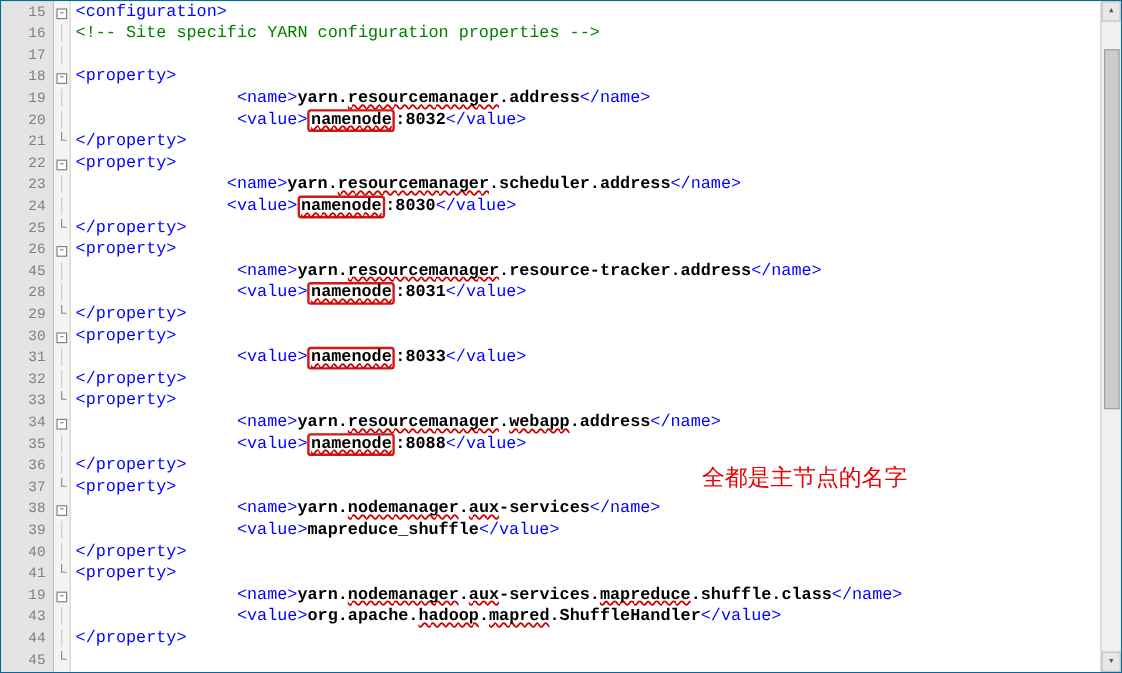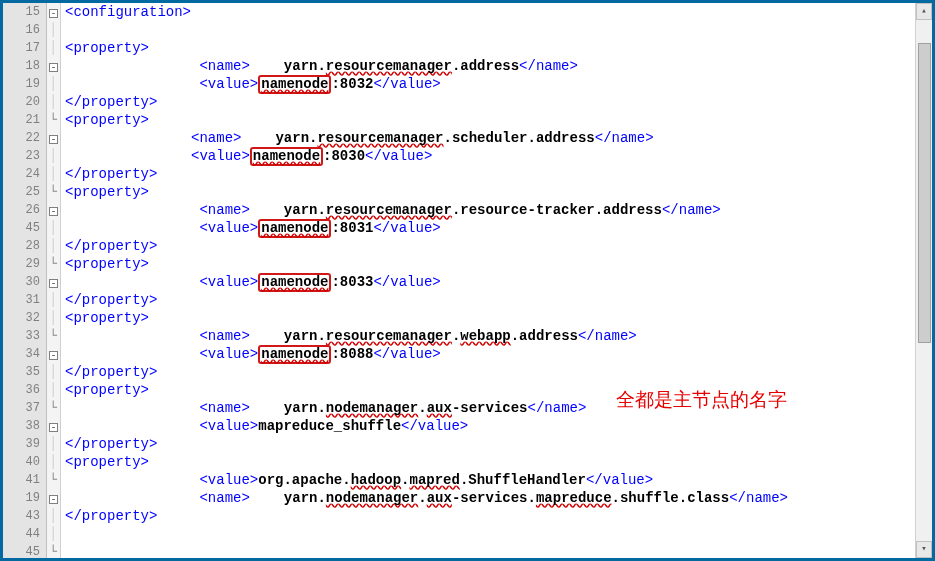--- a/index.html
+++ b/index.html
@@ -5,21 +5,21 @@
   * { margin: 0; padding: 0; box-sizing: border-box; }
   body {
     font-family: "Courier New", monospace;
     font-size: 13px;
     background: #fff;
     overflow: hidden;
   }
   .editor-wrap {
     width: 935px;
     height: 561px;
-    border: 3px solid #0369a1;
+    border: 1px solid #0369a1;
     display: flex;
     position: relative;
     background: #bef264;
   }
   .gutter {
     width: 44px;
     background: #e4e4e4;
     border-right: 1px solid #c0c0c0;
     flex: none;
     text-align: right;
@@ -70,21 +70,21 @@
     height: 18px;
     line-height: 18px;
     white-space: pre;
     font-family: "Courier New", monospace;
     font-size: 14px;
     color: #000;
     position: relative;
   }
   .t  { color: #0000ff; } 
   .c  { color: #008000; } 
-  .k  { color: #000; margin-left: 34px; }    
+  .k  { color: #000; }    
   .sq { text-decoration: underline wavy #d00000; text-decoration-skip-ink: none; }
   .hlbox {
     border: 2px solid #d01818;
     border-radius: 3px;
     padding: 0 1px;
     display: inline-block;
     line-height: 15px;
   }
   .annotation {
     position: absolute;
@@ -192,20 +192,21 @@
       <div class="f"><span style="color:#888">└</span></div>
       <div class="f"><span class="fbox">-</span></div>
       <div class="f"><span style="color:#ccc">│</span></div>
       <div class="f"><span style="color:#ccc">│</span></div>
       <div class="f"><span style="color:#888">└</span></div>
     </div>
 
   <div class="code-area">
     <div class="code-lines" id="codelines">
         <div class="cl"><span class="t">&lt;configuration&gt;</span></div>
+        <div class="cl"><span class="c">&lt;!-- Site specific YARN configuration properties --&gt;</span></div>
         <div class="cl"></div>
         <div class="cl"><span class="t">&lt;property&gt;</span></div>
         <div class="cl">                <span class="t">&lt;name&gt;</span><span class="k"><b>yarn.<span class="sq">resourcemanager</span>.address</b></span><span class="t">&lt;/name&gt;</span></div>
         <div class="cl">                <span class="t">&lt;value&gt;</span><b><span class="hlbox"><span class="sq">namenode</span></span>:8032</b><span class="t">&lt;/value&gt;</span></div>
         <div class="cl"><span class="t">&lt;/property&gt;</span></div>
         <div class="cl"><span class="t">&lt;property&gt;</span></div>
         <div class="cl">               <span class="t">&lt;name&gt;</span><span class="k"><b>yarn.<span class="sq">resourcemanager</span>.scheduler.address</b></span><span class="t">&lt;/name&gt;</span></div>
         <div class="cl">               <span class="t">&lt;value&gt;</span><b><span class="hlbox"><span class="sq">namenode</span></span>:8030</b><span class="t">&lt;/value&gt;</span></div>
         <div class="cl"><span class="t">&lt;/property&gt;</span></div>
         <div class="cl"><span class="t">&lt;property&gt;</span></div>
@@ -217,25 +218,25 @@
         <div class="cl"><span class="t">&lt;/property&gt;</span></div>
         <div class="cl"><span class="t">&lt;property&gt;</span></div>
         <div class="cl">                <span class="t">&lt;name&gt;</span><span class="k"><b>yarn.<span class="sq">resourcemanager</span>.<span class="sq">webapp</span>.address</b></span><span class="t">&lt;/name&gt;</span></div>
         <div class="cl">                <span class="t">&lt;value&gt;</span><b><span class="hlbox"><span class="sq">namenode</span></span>:8088</b><span class="t">&lt;/value&gt;</span></div>
         <div class="cl"><span class="t">&lt;/property&gt;</span></div>
         <div class="cl"><span class="t">&lt;property&gt;</span></div>
         <div class="cl">                <span class="t">&lt;name&gt;</span><span class="k"><b>yarn.<span class="sq">nodemanager</span>.<span class="sq">aux</span>-services</b></span><span class="t">&lt;/name&gt;</span></div>
         <div class="cl">                <span class="t">&lt;value&gt;</span><b>mapreduce_shuffle</b><span class="t">&lt;/value&gt;</span></div>
         <div class="cl"><span class="t">&lt;/property&gt;</span></div>
         <div class="cl"><span class="t">&lt;property&gt;</span></div>
+        <div class="cl">                <span class="t">&lt;name&gt;</span><span class="k"><b>yarn.<span class="sq">nodemanager</span>.<span class="sq">aux</span>-services.<span class="sq">mapreduce</span>.shuffle.class</b></span><span class="t">&lt;/name&gt;</span></div>
         <div class="cl">                <span class="t">&lt;value&gt;</span><b>org.apache.<span class="sq">hadoop</span>.<span class="sq">mapred</span>.ShuffleHandler</b><span class="t">&lt;/value&gt;</span></div>
-        <div class="cl">                <span class="t">&lt;name&gt;</span><span class="k"><b>yarn.<span class="sq">nodemanager</span>.<span class="sq">aux</span>-services.<span class="sq">mapreduce</span>.shuffle.class</b></span><span class="t">&lt;/name&gt;</span></div>
         <div class="cl"><span class="t">&lt;/property&gt;</span></div>
       </div>
-    <div class="annotation" style="left:555px; top:384px;">全都是主节点的名字</div>
+    <div class="annotation" style="left:526px; top:384px;">全都是主节点的名字</div>
   </div>
 
   <div class="scrollbar-v">
     <div class="sbv-btn top">▴</div>
     <div class="sbv-thumb"></div>
     <div class="sbv-btn bot">▾</div>
   </div>
 
 </div>
 

